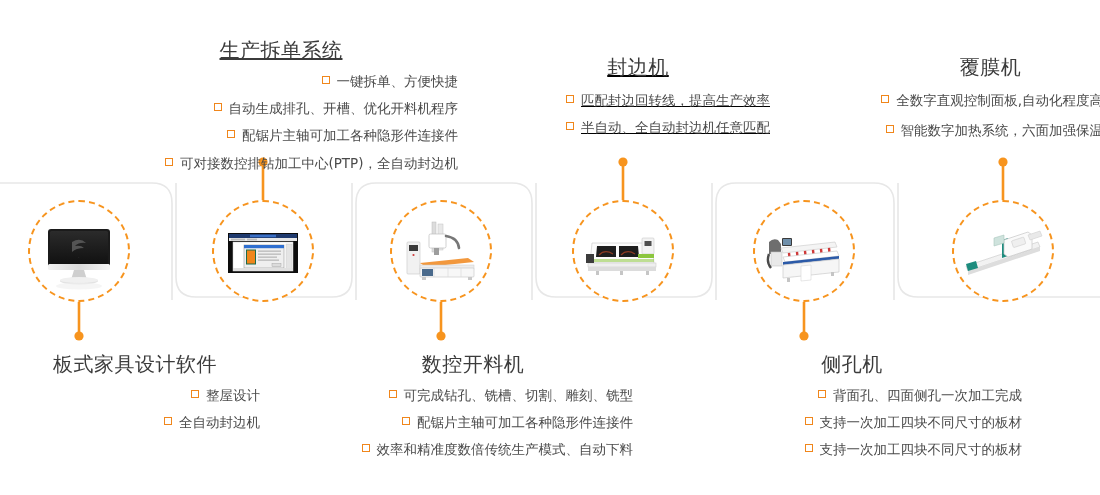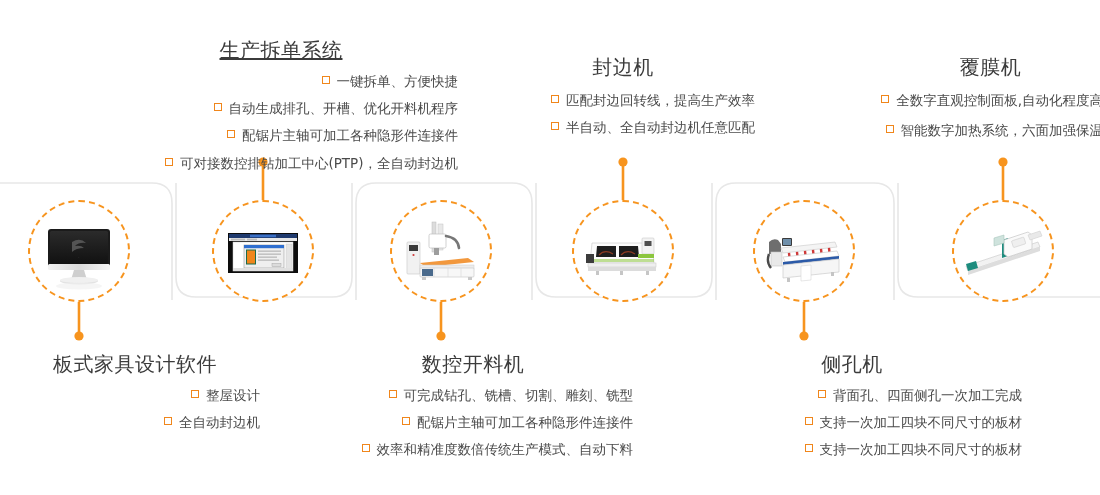--- a/index.html
+++ b/index.html
@@ -363,21 +363,21 @@
         <span class="sq"></span>
         <span>配锯片主轴可加工各种隐形件连接件</span>
       </li>
       <li>
         <span class="sq"></span>
         <span>效率和精准度数倍传统生产模式、自动下料</span>
       </li>
     </ul>
   </div>
 
-  <div class="block" style="left:505px; top:55px; width:250px;">
+  <div class="block" style="left:520px; top:55px; width:250px;text-decoration:underline;">
     <div class="block-title center" style="width:236px;">封边机</div>
     <ul class="bullets" style="margin-top:12px;">
       <li>
         <span class="sq"></span>
         <span>匹配封边回转线，提高生产效率</span>
       </li>
       <li style="margin-bottom:12px;">
         <span class="sq"></span>
         <span>半自动、全自动封边机任意匹配</span>
       </li>

